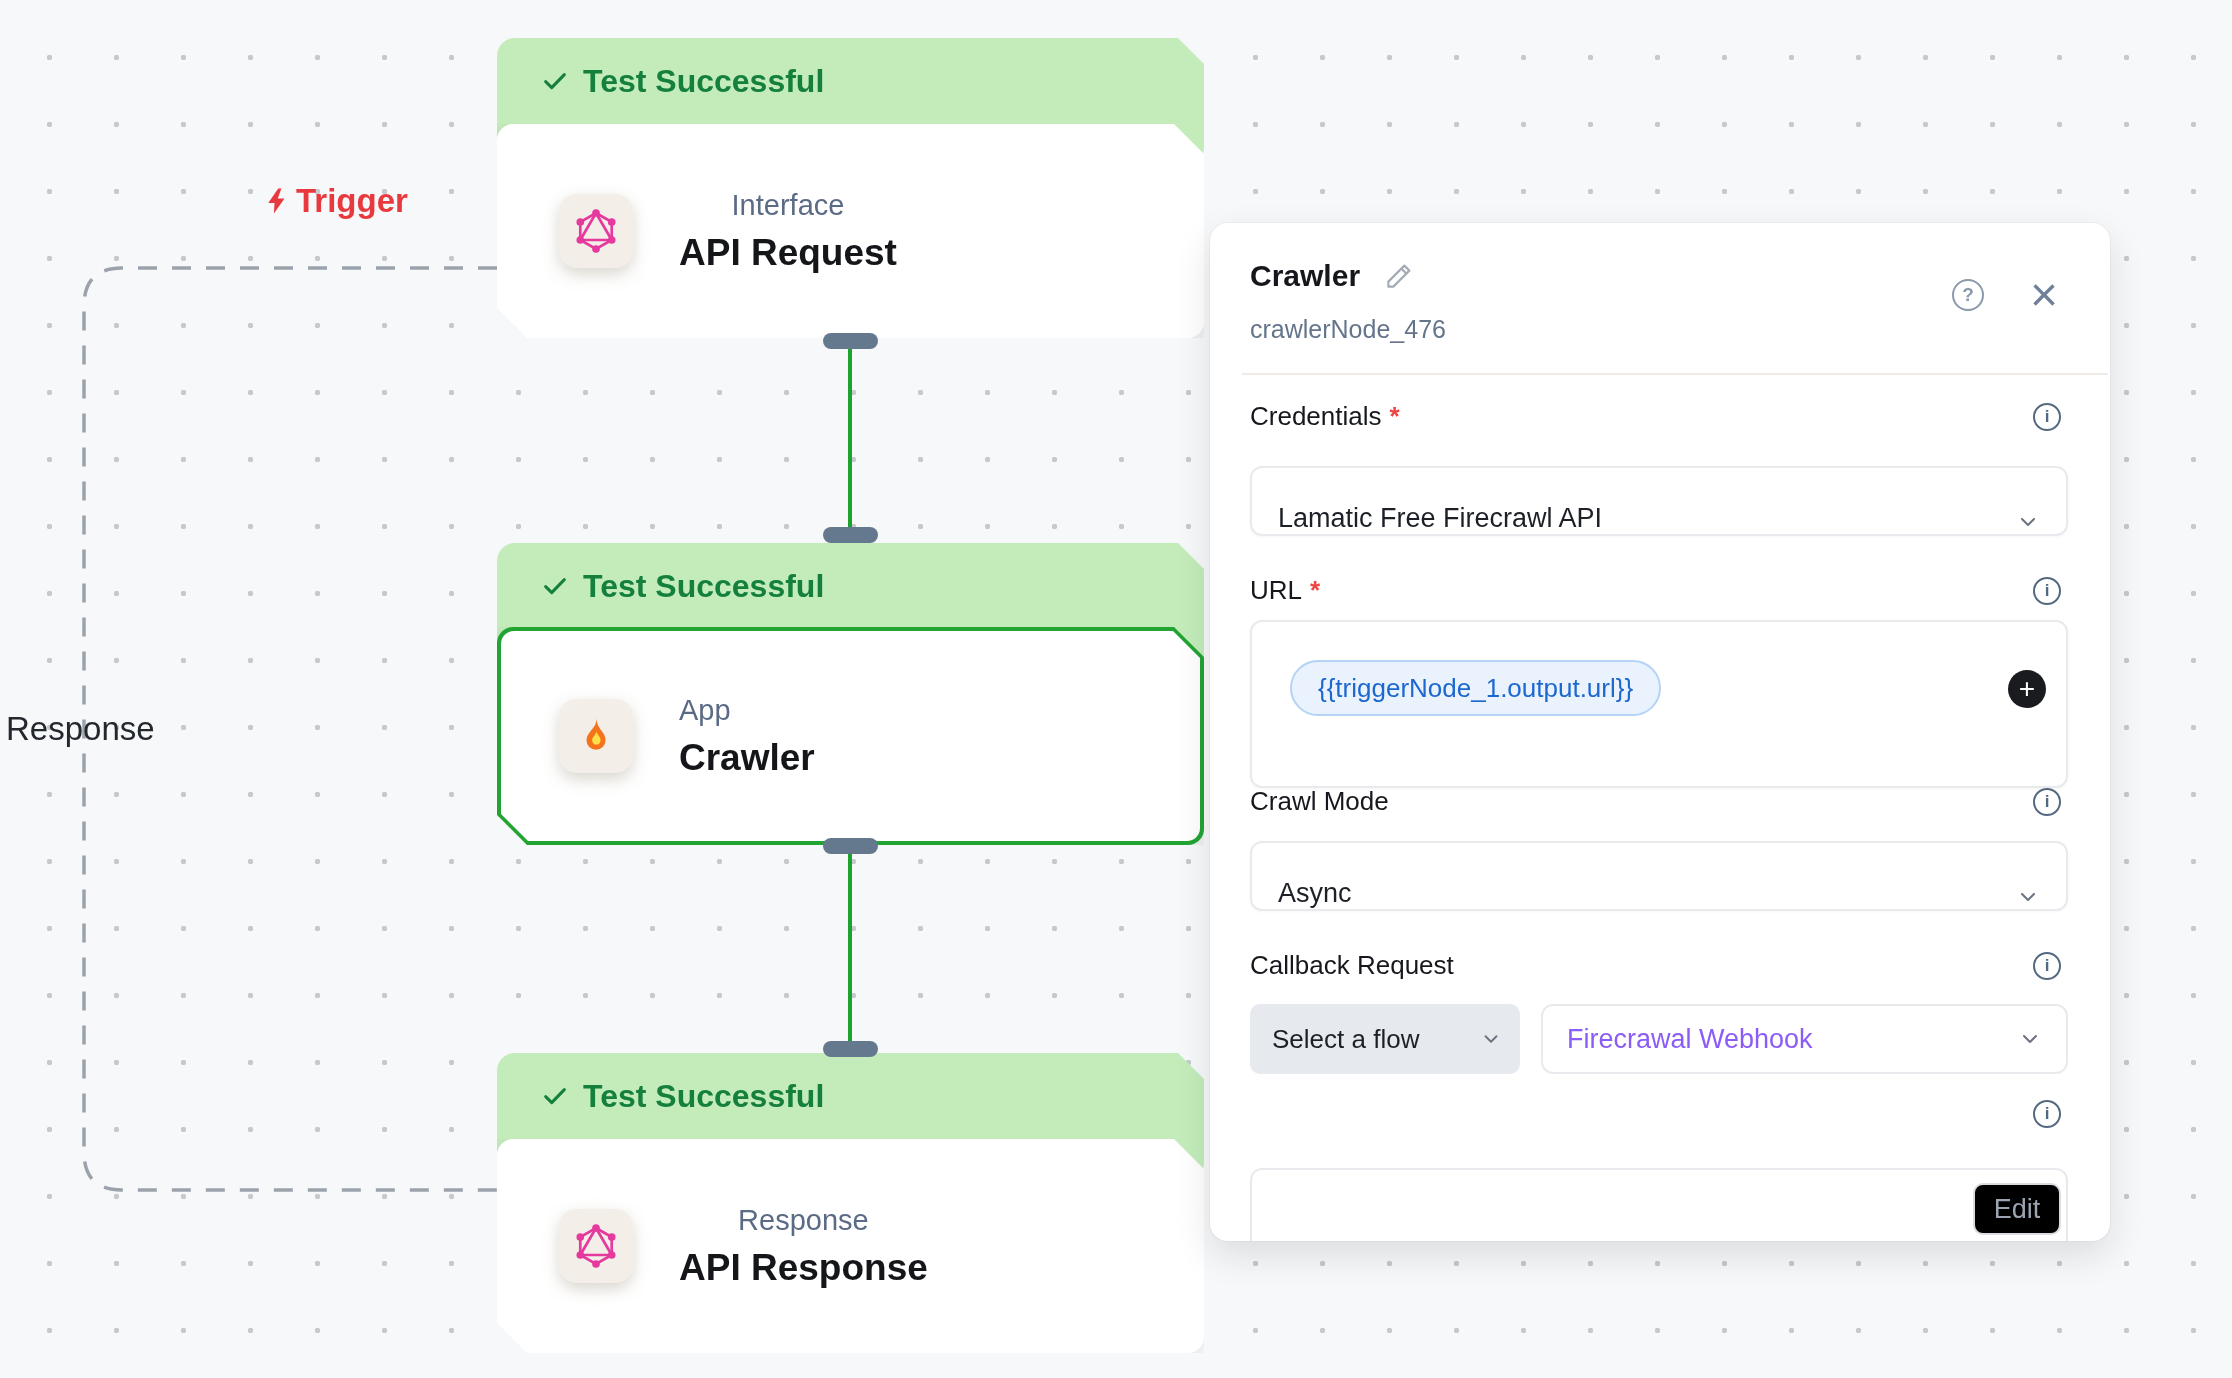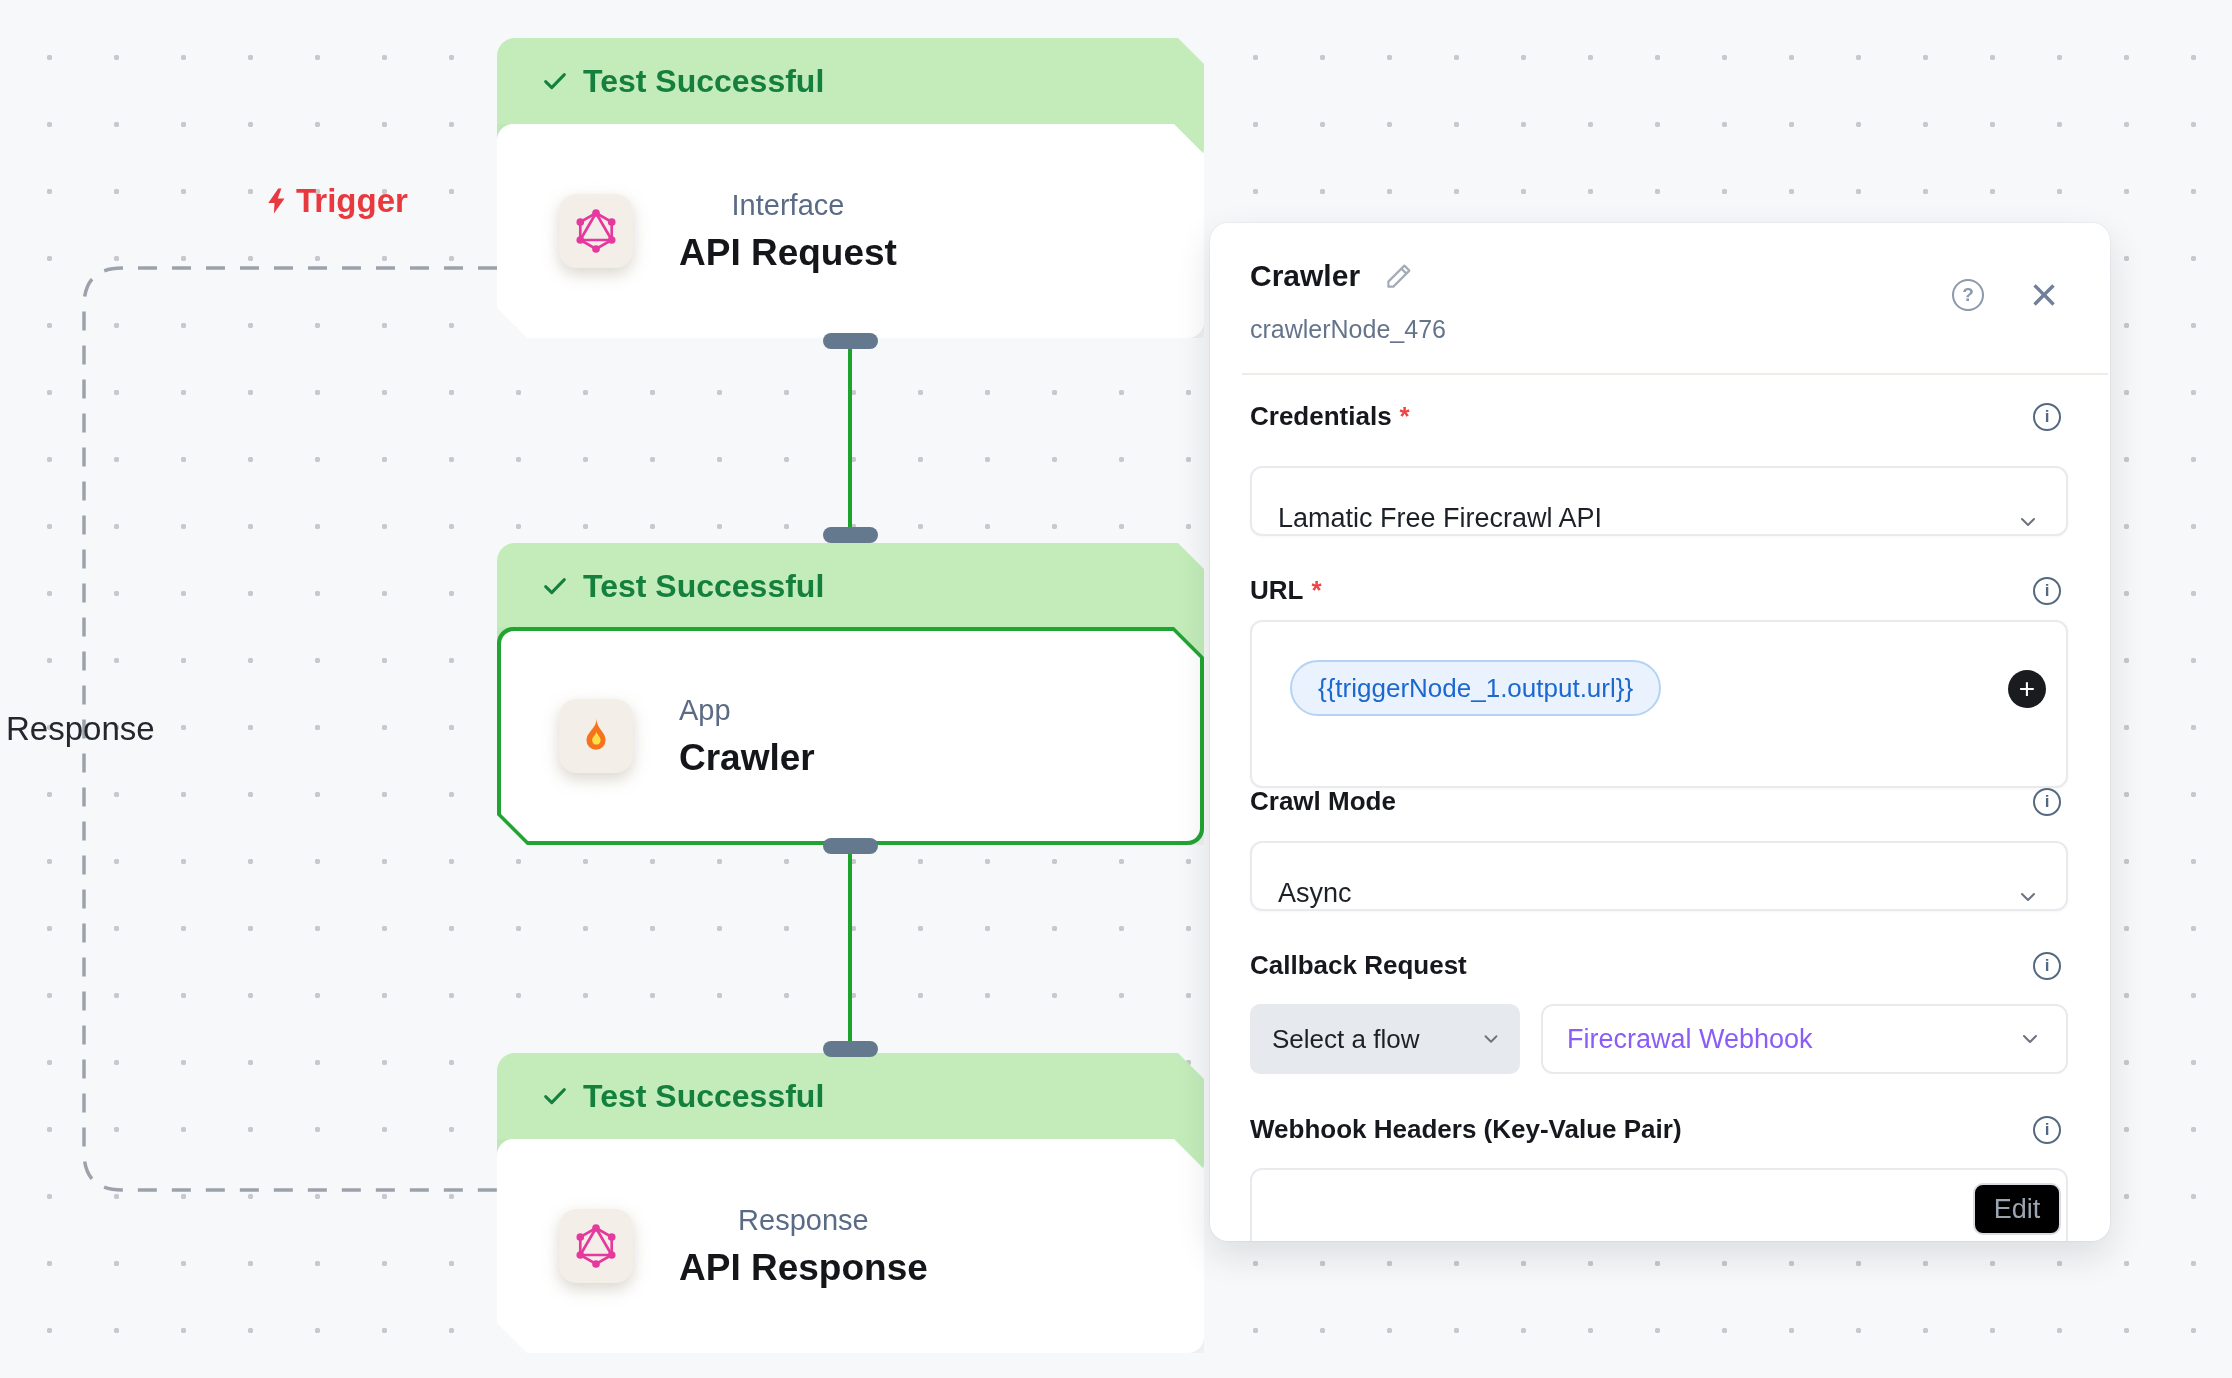--- a/index.html
+++ b/index.html
@@ -53,21 +53,21 @@
   .panel-title-row { position:absolute; left:40px; top:36px; display:flex; align-items:center; gap:24px; }
   .panel-title { font-size:30px; font-weight:700; color:#15171c; }
   .panel-node-id { position:absolute; left:40px; top:92px; font-size:25px; color:#64748b; }
   .panel-top-icons { position:absolute; top:56px; right:52px; display:flex; align-items:center; gap:46px; }
   .help-icon { width:32px; height:32px; border:2.5px solid #8b99ac; border-radius:50%;
     display:flex; align-items:center; justify-content:center; font-size:19px; font-weight:700; color:#8b99ac; }
   .close-icon { font-size:48px; line-height:32px; color:#70809a; font-weight:400; }
   .panel-divider { position:absolute; left:32px; right:2px; top:150px; height:2px; background:#f0ebe6; }
 
   .field-label-row { position:absolute; left:40px; right:40px; display:flex; align-items:center; }
-  .field-label { font-size:26px; font-weight:700; color:#16181d; }
+  .field-label { font-size:26px; font-weight:400; color:#16181d; }
   .req { color:#ef4444; margin-left:8px; font-size:26px; font-weight:700; }
   .info-icon { position:absolute; right:9px; width:28px; height:28px; border:2.5px solid #54697f; border-radius:50%;
     display:flex; align-items:center; justify-content:center; font-size:17px; font-weight:700; color:#54697f; font-style:normal; }
 
   .select-box { position:absolute; left:40px; width:818px; height:70px; background:#fff;
     border:2px solid #e8eaee; border-radius:12px; display:flex; align-items:flex-end;
     padding:0 26px; font-size:27px; color:#1d2127; box-shadow:0 1px 3px rgba(20,30,50,0.04); }
   .select-box .chev { margin-left:auto; }
 
   .url-field { position:absolute; left:40px; top:397px; width:818px; height:168px; background:#fff;
@@ -267,21 +267,20 @@
       </svg>
     </div>
     <div class="webhook-select">
       <span>Firecrawal Webhook</span>
       <svg class="chev" width="24" height="24" viewBox="0 0 24 24">
         <path d="M6 9 l6 6 6-6" fill="none" stroke="#6b7280" stroke-width="2" stroke-linecap="round" stroke-linejoin="round"></path>
       </svg>
     </div>
 
     <div class="field-label-row" style="top:891px;">
-      <span class="field-label">Webhook Headers (Key-Value Pair)</span>
       <span class="info-icon">i</span>
     </div>
     <div class="headers-field">
       <div class="edit-btn">Edit</div>
     </div>
 
   </div>
 </div>
 
 </body></html>

